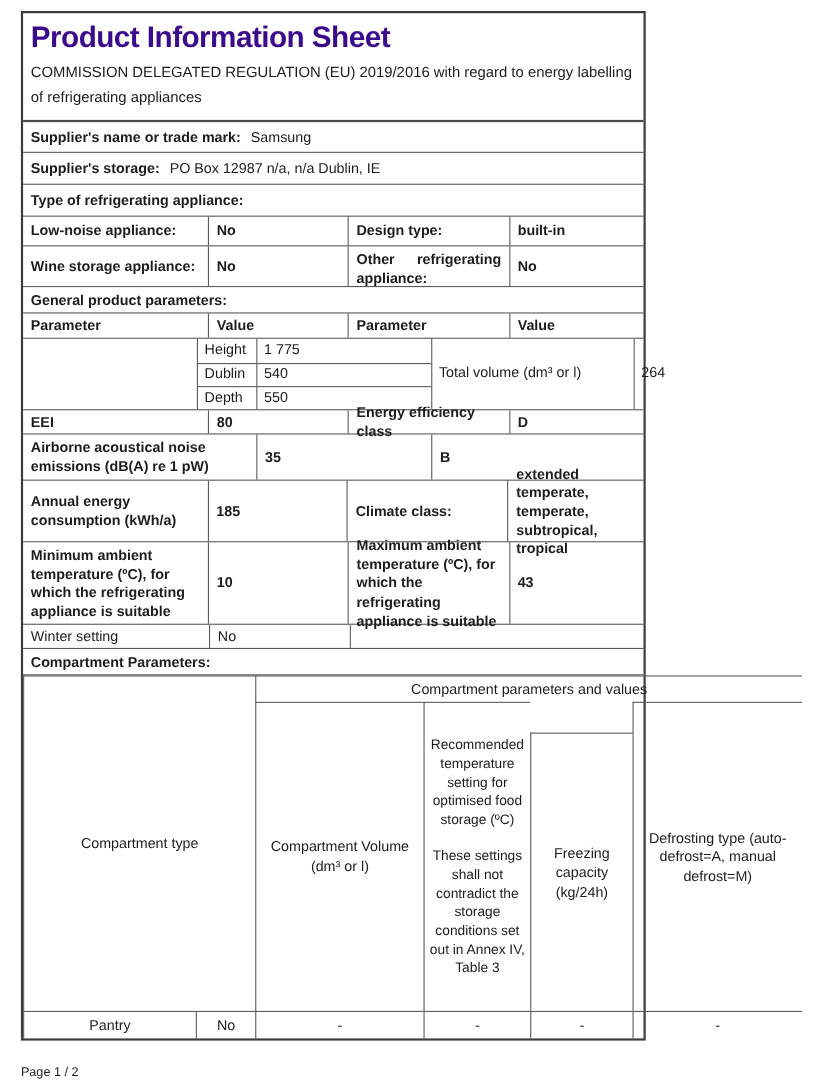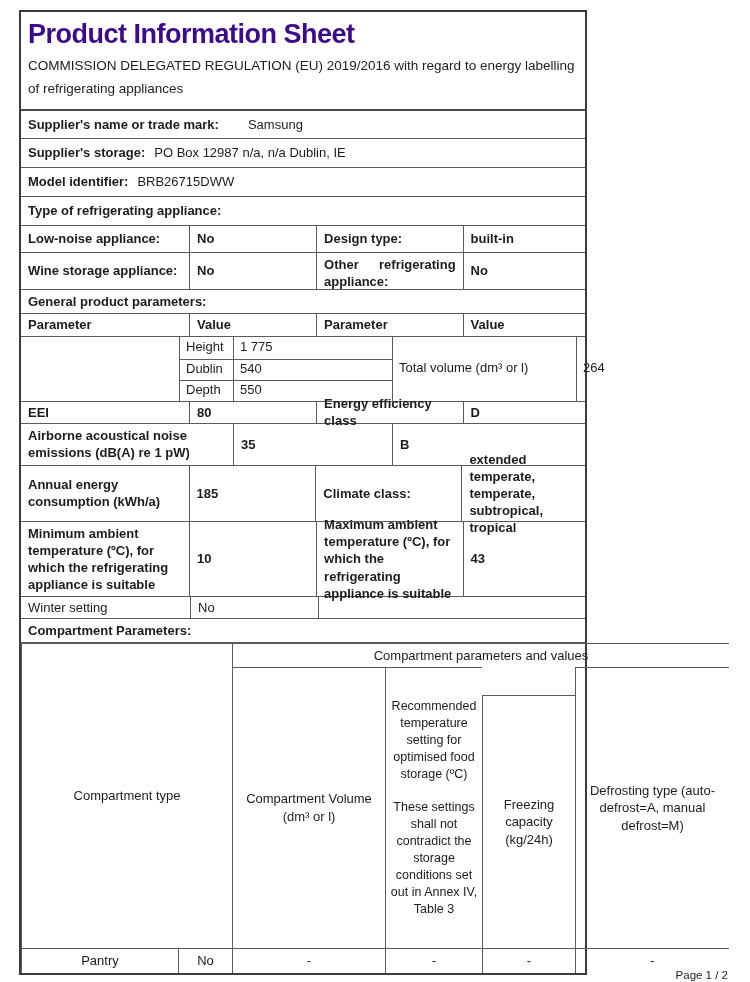--- a/index.html
+++ b/index.html
@@ -11,21 +11,21 @@
   body{
     margin:0; width:750px; height:982px; background:#ffffff;
     font-family:"Liberation Sans","DejaVu Sans",sans-serif;
     color:var(--text); font-size:13px; position:relative;
   }
   .doc{
     position:absolute; left:19px; top:10px; width:568px;
     border:2px solid var(--dark); background:#fff;
   }
   .sect{border-top:1px solid var(--line);}
-  .thick-top{border-top:2px solid #4a4a4a;gap:20px;}
+  .thick-top{border-top:2px solid #4a4a4a;}
 
   
   .title-block{padding:6px 10px 7px 7px; border-top:none;}
   .title-block h1{margin:0; font-size:27px; font-weight:bold; letter-spacing:-0.5px; line-height:1.2;}
   .subtitle{margin:5px 0 2px 0; font-size:13.5px; line-height:1.65; max-width:675px;}
 
   
   .row{display:flex; align-items:center; padding:0 7px;}
   .row .lbl{font-weight:bold;}
   .row .val{margin-left:9px;}
@@ -74,21 +74,21 @@
   .ct-defrost{grid-area:2/6;}
   .p-name{grid-area:3/1; border-left:none; justify-content:flex-start; text-align:left; padding-left:7px;}
   .p-present{grid-area:3/2;}
   .p-vol{grid-area:3/3;}
   .p-temp{grid-area:3/4;}
   .p-freeze{grid-area:3/5;}
   .p-defrost{grid-area:3/6;}
 
   .footer{
     position:absolute; top:969px; left:19px; width:710px;
-    text-align:right; font-size:11.5px; padding-right:1px;
+    font-size:11.5px; padding-right:1px;
   }
 </style>
 </head>
 <body>
 
 <div class="doc">
 
   <div class="title-block">
     <h1 style="color: rgb(59, 11, 140);">Product Information Sheet</h1>
     <p class="subtitle">COMMISSION DELEGATED REGULATION (EU) 2019/2016 with regard to energy labelling of refrigerating appliances</p>
@@ -97,24 +97,20 @@
   <div class="row h29 sect thick-top">
     <span class="lbl">Supplier's name or trade mark:</span>
     <span class="val">Samsung</span>
   </div>
 
   <div class="row h29 sect">
     <span class="lbl">Supplier's storage:</span>
     <span class="val">PO Box 12987 n/a, n/a Dublin, IE</span>
   </div>
 
-  <div class="row h29 sect">
-    <span class="lbl">Model identifier:</span>
-    <span class="val">BRB26715DWW</span>
-  </div>
 
   <div class="row h29 sect">
     <span class="lbl">Type of refrigerating appliance:</span>
   </div>
 
   <div class="grid4 h27 sect">
     <div class="cell c1">Low-noise appliance:</div>
     <div class="cell c2">No</div>
     <div class="cell c3">Design type:</div>
     <div class="cell c4">built-in</div>

